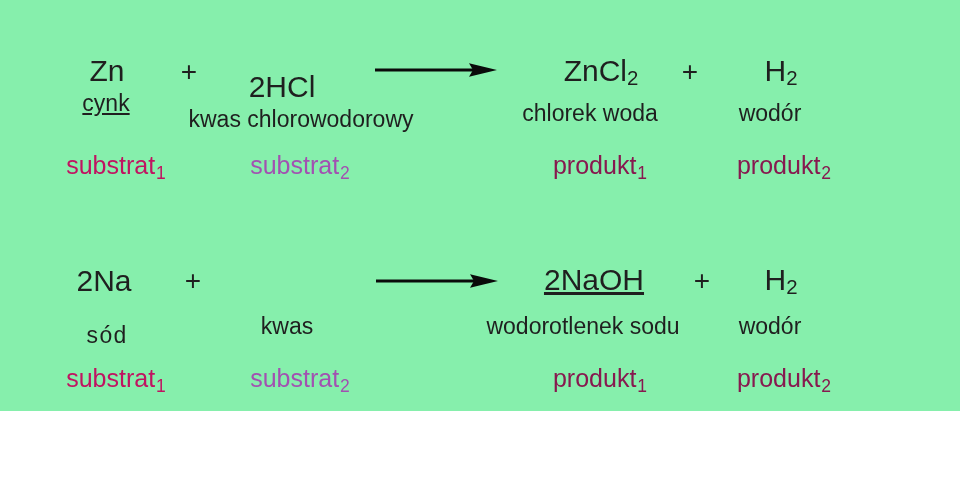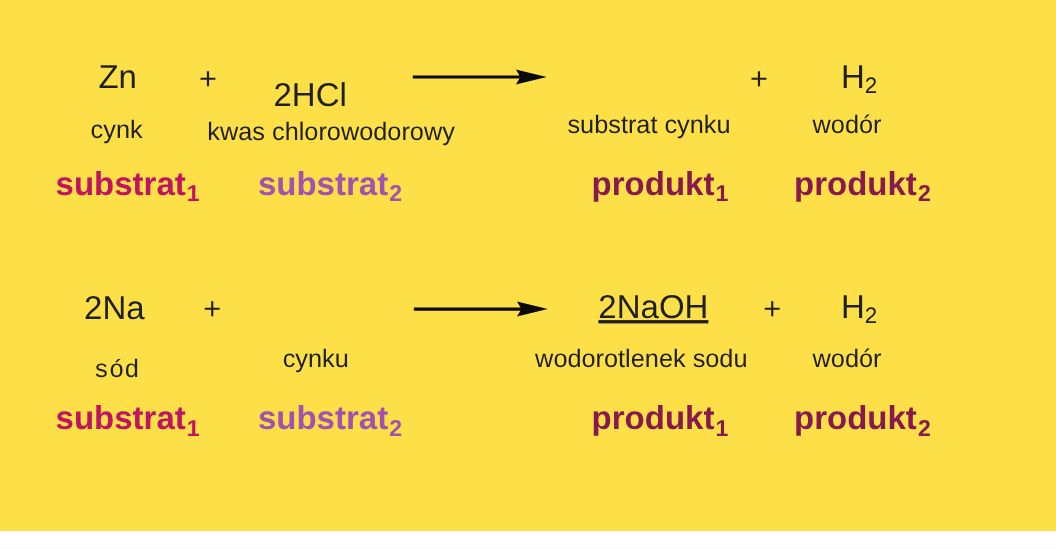--- a/index.html
+++ b/index.html
@@ -3,22 +3,22 @@
 <meta charset="utf-8">
 <style>
   html, body {
     margin: 0;
     padding: 0;
     background: #ffffff;
   }
   .canvas {
     position: relative;
     width: 960px;
-    height: 483px;
-    background: #fde047;
+    height: 411px;
+    background: #86efac;
     font-family: "Liberation Sans", "DejaVu Sans", sans-serif;
     overflow: hidden;
   }
   .eq {
     position: absolute;
     font-size: 30px;
     line-height: 1;
     color: var(--text);
     transform: translateX(-50%);
     white-space: nowrap;
@@ -38,22 +38,22 @@
   .name {
     position: absolute;
     font-size: 23px;
     line-height: 1;
     color: var(--text);
     transform: translateX(-50%);
     white-space: nowrap;
   }
   .role {
     position: absolute;
-    font-size: 30px;
-    font-weight: 700;
+    font-size: 25px;
+    font-weight: 400;
     line-height: 1;
     transform: translateX(-50%);
     white-space: nowrap;
   }
   .role sub {
     font-size: 0.7em;
     line-height: 0;
     vertical-align: -0.28em;
     margin-left: 1px;
   }
@@ -74,28 +74,29 @@
 
   <span class="plus" style="left:189px; top:58px;">+</span>
 
   <span class="eq" style="left:282px; top:72px;"><span>2HCl</span><sub></sub><span></span></span>
 
   <svg class="arrow" style="left:375px; top:61px;" width="122" height="18" viewBox="0 0 122 18">
     <line x1="0" y1="9" x2="99" y2="9" stroke="currentColor" stroke-width="2.8"></line>
     <polygon points="94,2.2 122,9 94,15.8 98,9" fill="currentColor"></polygon>
   </svg>
 
+  <span class="eq" style="left:601px; top:56px;"><span>ZnCl</span><sub>2</sub><span></span></span>
 
   <span class="plus" style="left:690px; top:58px;">+</span>
 
   <span class="eq" style="left:781px; top:56px;"><span>H</span><sub>2</sub><span></span></span>
 
-  <span class="name" style="left:106px; top:106px;">cynk</span>
+  <span class="name" style="left:106px; top:92px;text-decoration:underline;">cynk</span>
   <span class="name" style="left:301px; top:108px;">kwas chlorowodorowy</span>
-  <span class="name" style="left:590px; top:102px;">substrat cynku</span>
+  <span class="name" style="left:590px; top:102px;">chlorek woda</span>
   <span class="name" style="left:770px; top:102px;">wodór</span>
 
   <span class="role role-s1" style="left:116px; top:153px;"><span>substrat</span><sub>1</sub></span>
   <span class="role role-s2" style="left:300px; top:153px;"><span>substrat</span><sub>2</sub></span>
   <span class="role role-p" style="left:600px; top:153px;"><span>produkt</span><sub>1</sub></span>
   <span class="role role-p" style="left:784px; top:153px;"><span>produkt</span><sub>2</sub></span>
 
   <span class="eq" style="left:104px; top:266px;"><span>2Na</span><sub></sub><span></span></span>
 
   <span class="plus" style="left:193px; top:267px;">+</span>
@@ -106,21 +107,21 @@
     <polygon points="94,2.2 122,9 94,15.8 98,9" fill="currentColor"></polygon>
   </svg>
 
   <span class="eq" style="left:594px; top:265px;text-decoration:underline;"><span>2NaOH</span><sub></sub><span></span></span>
 
   <span class="plus" style="left:702px; top:267px;">+</span>
 
   <span class="eq" style="left:781px; top:265px;"><span>H</span><sub>2</sub><span></span></span>
 
   <span class="name" style="left:106px; top:326px;font-family:Liberation Mono, monospace;">sód</span>
-  <span class="name" style="left:287px; top:315px;">cynku</span>
+  <span class="name" style="left:287px; top:315px;">kwas</span>
   <span class="name" style="left:583px; top:315px;">wodorotlenek sodu</span>
   <span class="name" style="left:770px; top:315px;">wodór</span>
 
   <span class="role role-s1" style="left:116px; top:366px;"><span>substrat</span><sub>1</sub></span>
   <span class="role role-s2" style="left:300px; top:366px;"><span>substrat</span><sub>2</sub></span>
   <span class="role role-p" style="left:600px; top:366px;"><span>produkt</span><sub>1</sub></span>
   <span class="role role-p" style="left:784px; top:366px;"><span>produkt</span><sub>2</sub></span>
 
 </div>
 

